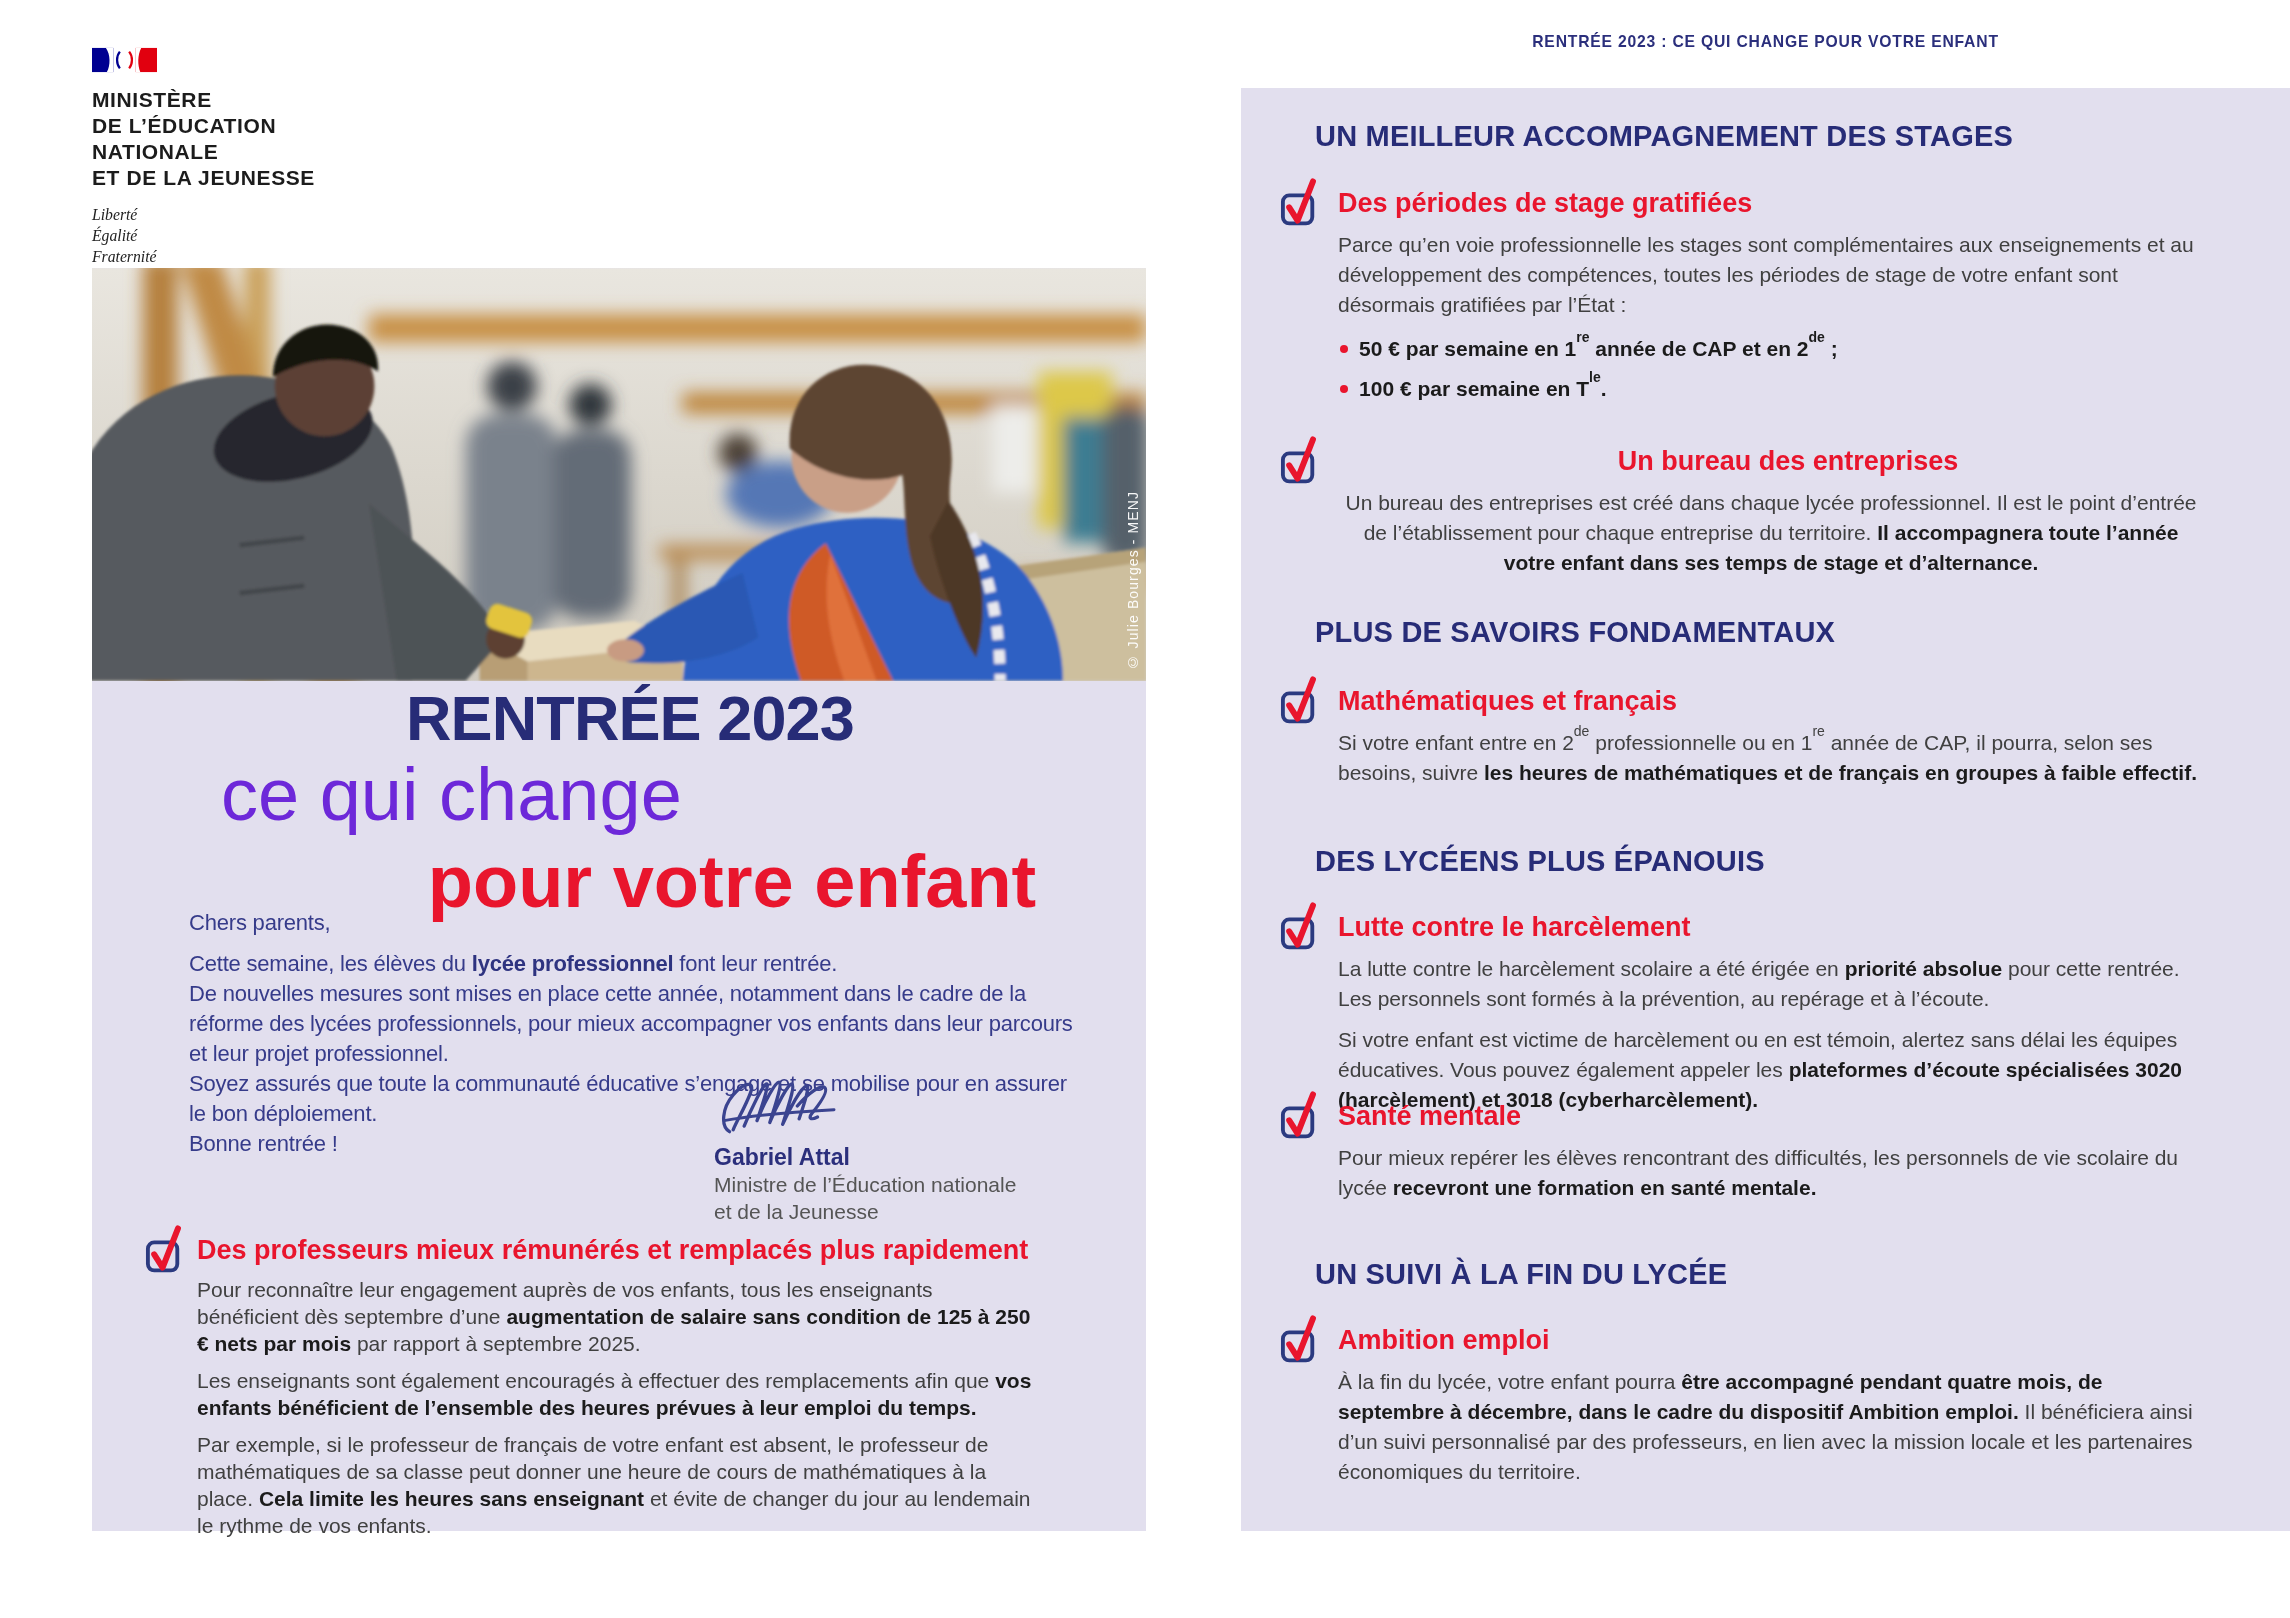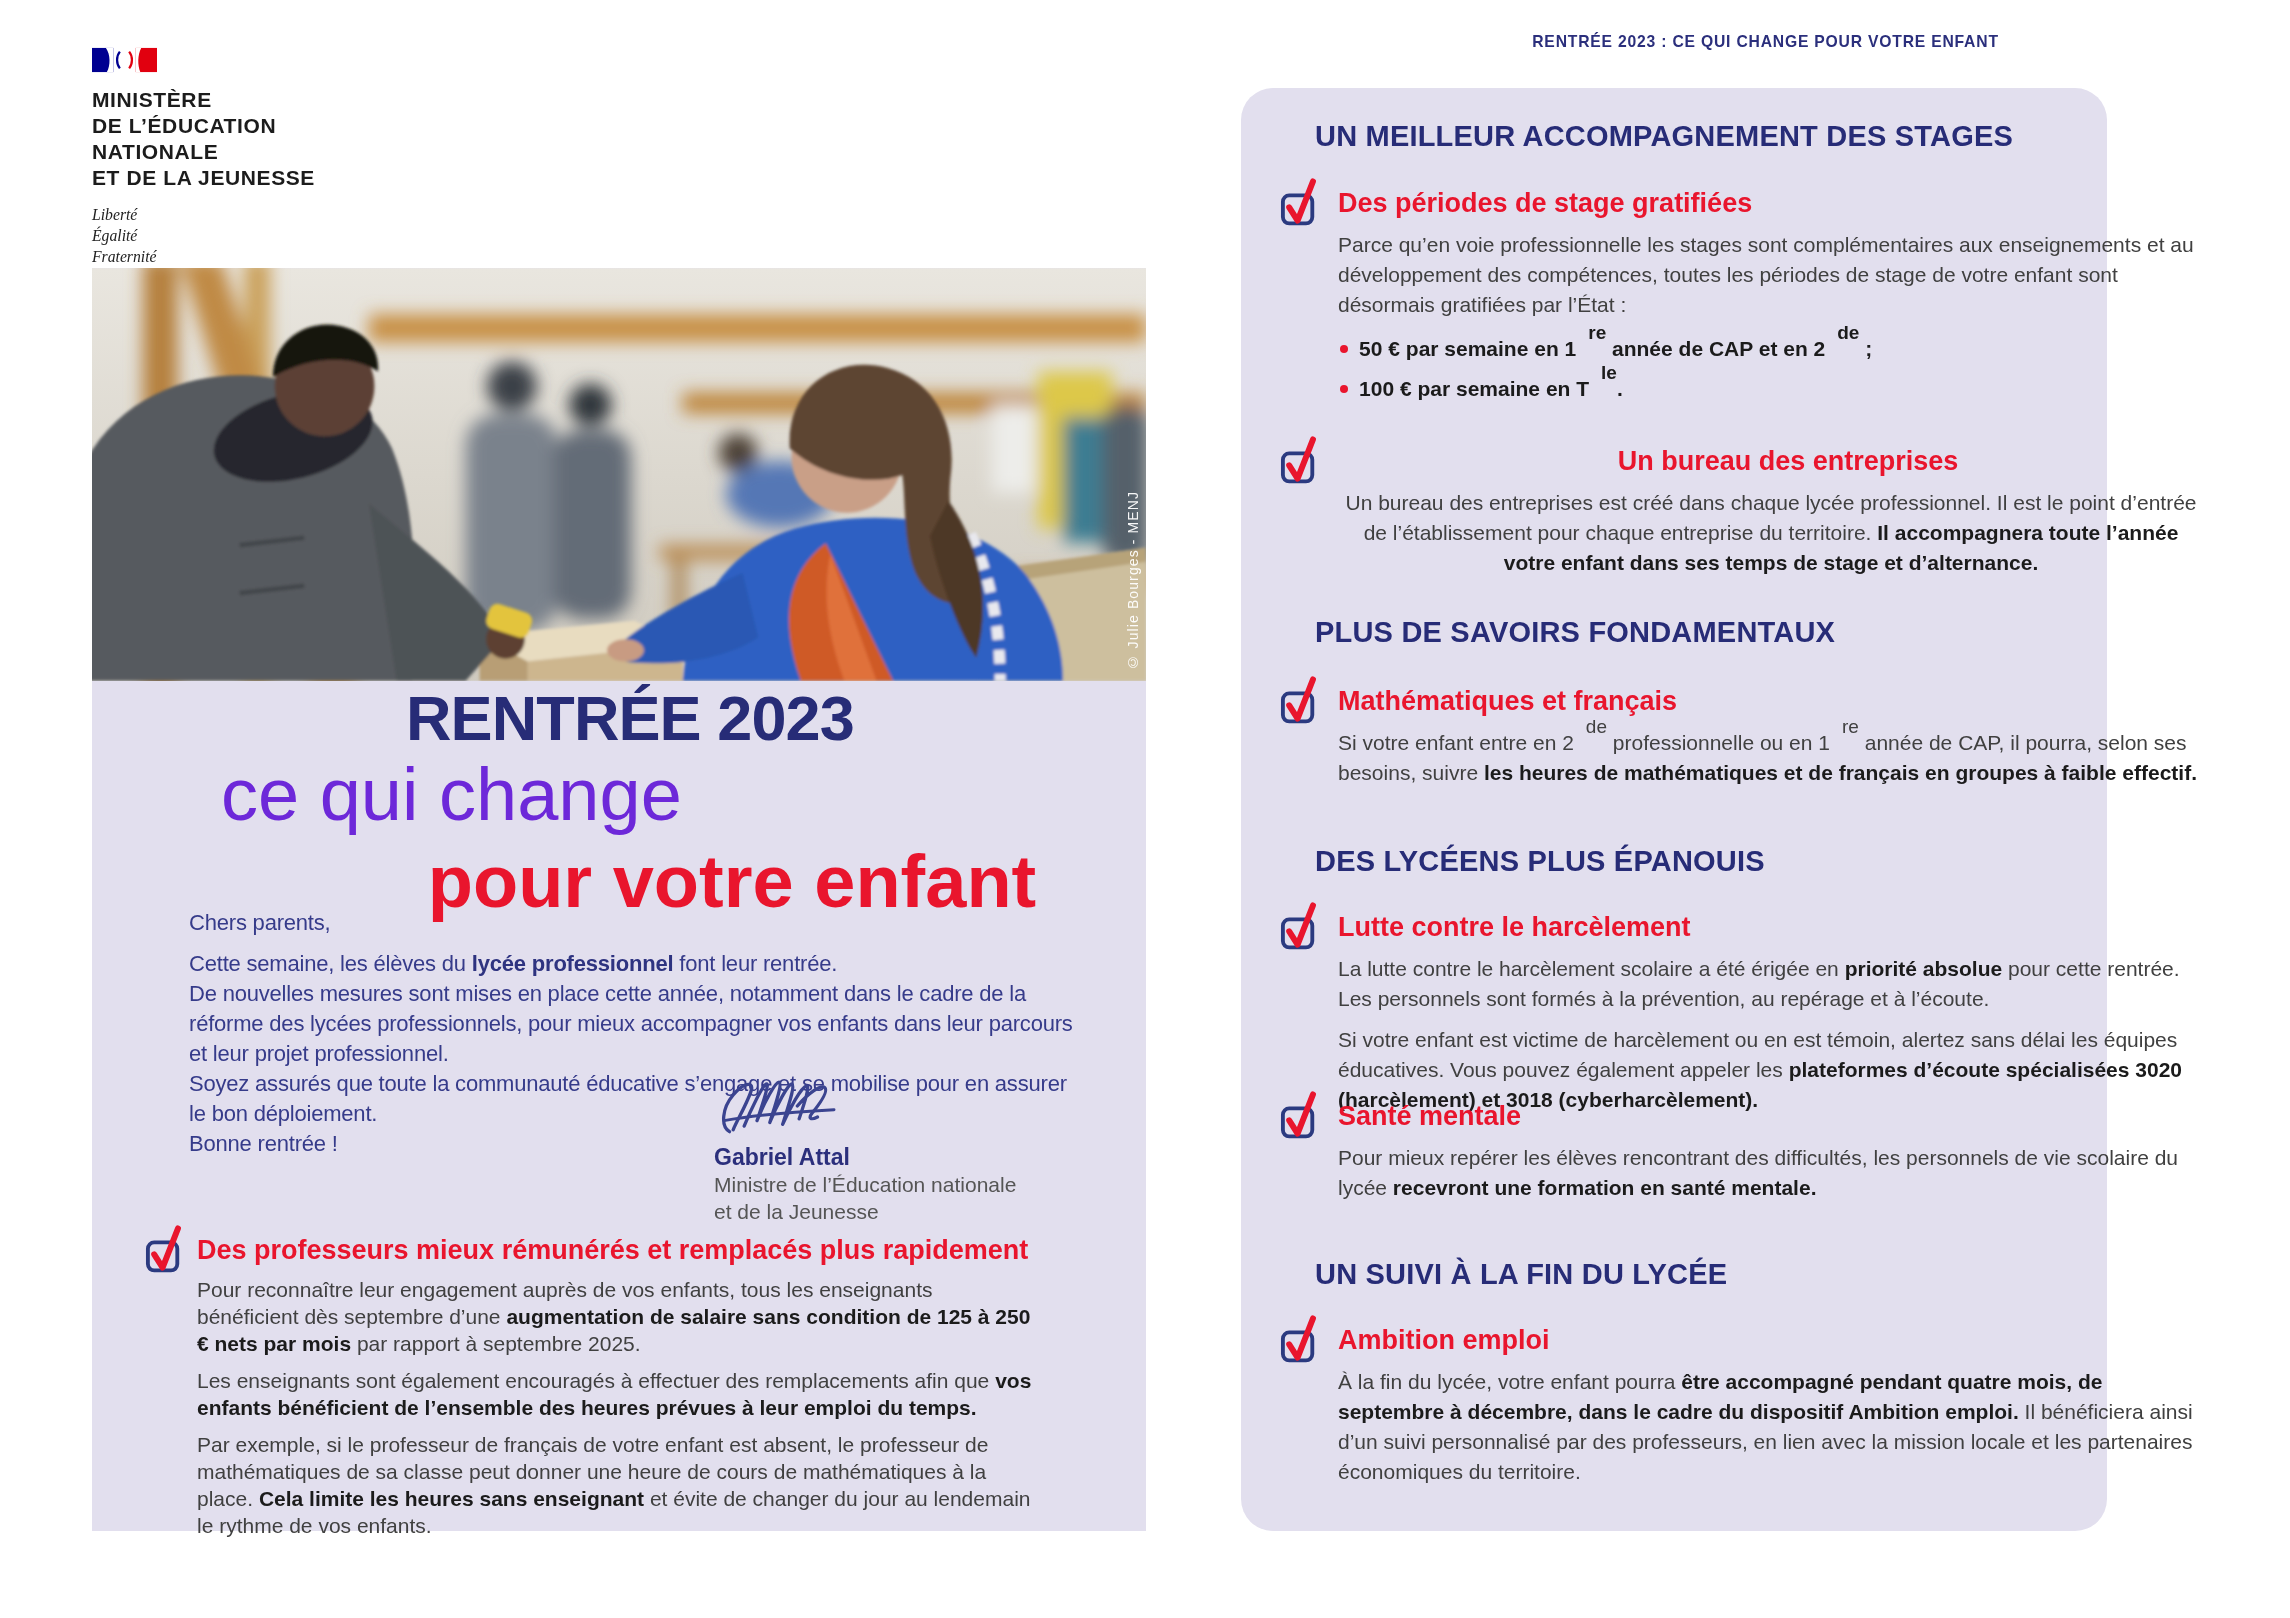--- a/index.html
+++ b/index.html
@@ -12,21 +12,21 @@
   .ministry{font-weight:700;font-size:21px;line-height:26px;color:#1c1c1c;letter-spacing:0.6px;}
   .motto{margin-top:13px;font-family:"Liberation Serif",serif;font-style:italic;
          font-size:15.7px;line-height:21px;color:#222;}
 
   
   .running-head{position:absolute;left:1241px;top:33px;width:1049px;text-align:center;
       color:#2b2f7c;font-size:15.7px;font-weight:700;letter-spacing:0.8px;}
 
   
   .left-panel{position:absolute;left:92px;top:268px;width:1054px;height:1263px;background:#e2dfee;}
-  .right-panel{position:absolute;left:1241px;top:88px;width:866px;height:1443px;background:#e2dfee;border-radius:32px;}
+  .right-panel{position:absolute;left:1241px;top:88px;width:1049px;height:1443px;background:#e2dfee;}
 
   
   .photo{position:absolute;left:0;top:0;width:1054px;height:413px;overflow:hidden;}
   .photo svg{display:block;}
   .photo-credit{position:absolute;right:5.5px;bottom:11px;writing-mode:vertical-rl;
       transform:rotate(180deg);color:#ffffff;font-size:14px;letter-spacing:1.1px;opacity:.95;}
 
   
   .hero{position:absolute;left:0;top:417px;width:1054px;}
   .hero .t1{color:#272c77;font-size:63px;line-height:66px;font-weight:800;letter-spacing:-0.9px;margin-left:314px;}
@@ -60,21 +60,21 @@
   
   .sec-heading{position:absolute;left:74px;color:#272c77;font-size:29px;line-height:33px;
                font-weight:800;letter-spacing:0.2px;}
   .r-item{left:37px;width:960px;}
   .r-item .item-inner{padding-left:60px;}
   .r-item .item-body p{font-size:21px;line-height:30px;width:866px;}
   .bullets{margin-top:14.8px;}
   .bullet{display:flex;align-items:flex-start;margin-top:12px;}
   .dot{width:8.3px;height:8.3px;border-radius:50%;background:#e9152d;margin:10px 11px 0 1.8px;flex:0 0 auto;}
   .btxt{font-size:21px;line-height:28px;font-weight:700;color:#1b1b1b;}
-  sup{font-size:19px;line-height:0;position:relative;top:-.45em;margin-left:12px;}
+  sup{font-size:14px;line-height:0;position:relative;top:-.45em;}
 
   .pos-grat{top:100px;}
   .pos-bureau{top:358px;text-align:center;}
   .pos-h2{top:528px;}
   .pos-maths{top:598px;}
   .pos-h3{top:757px;}
   .pos-harc{top:824px;}
   .pos-sante{top:1013px;}
   .pos-h4{top:1170px;}
   .pos-amb{top:1237px;}

